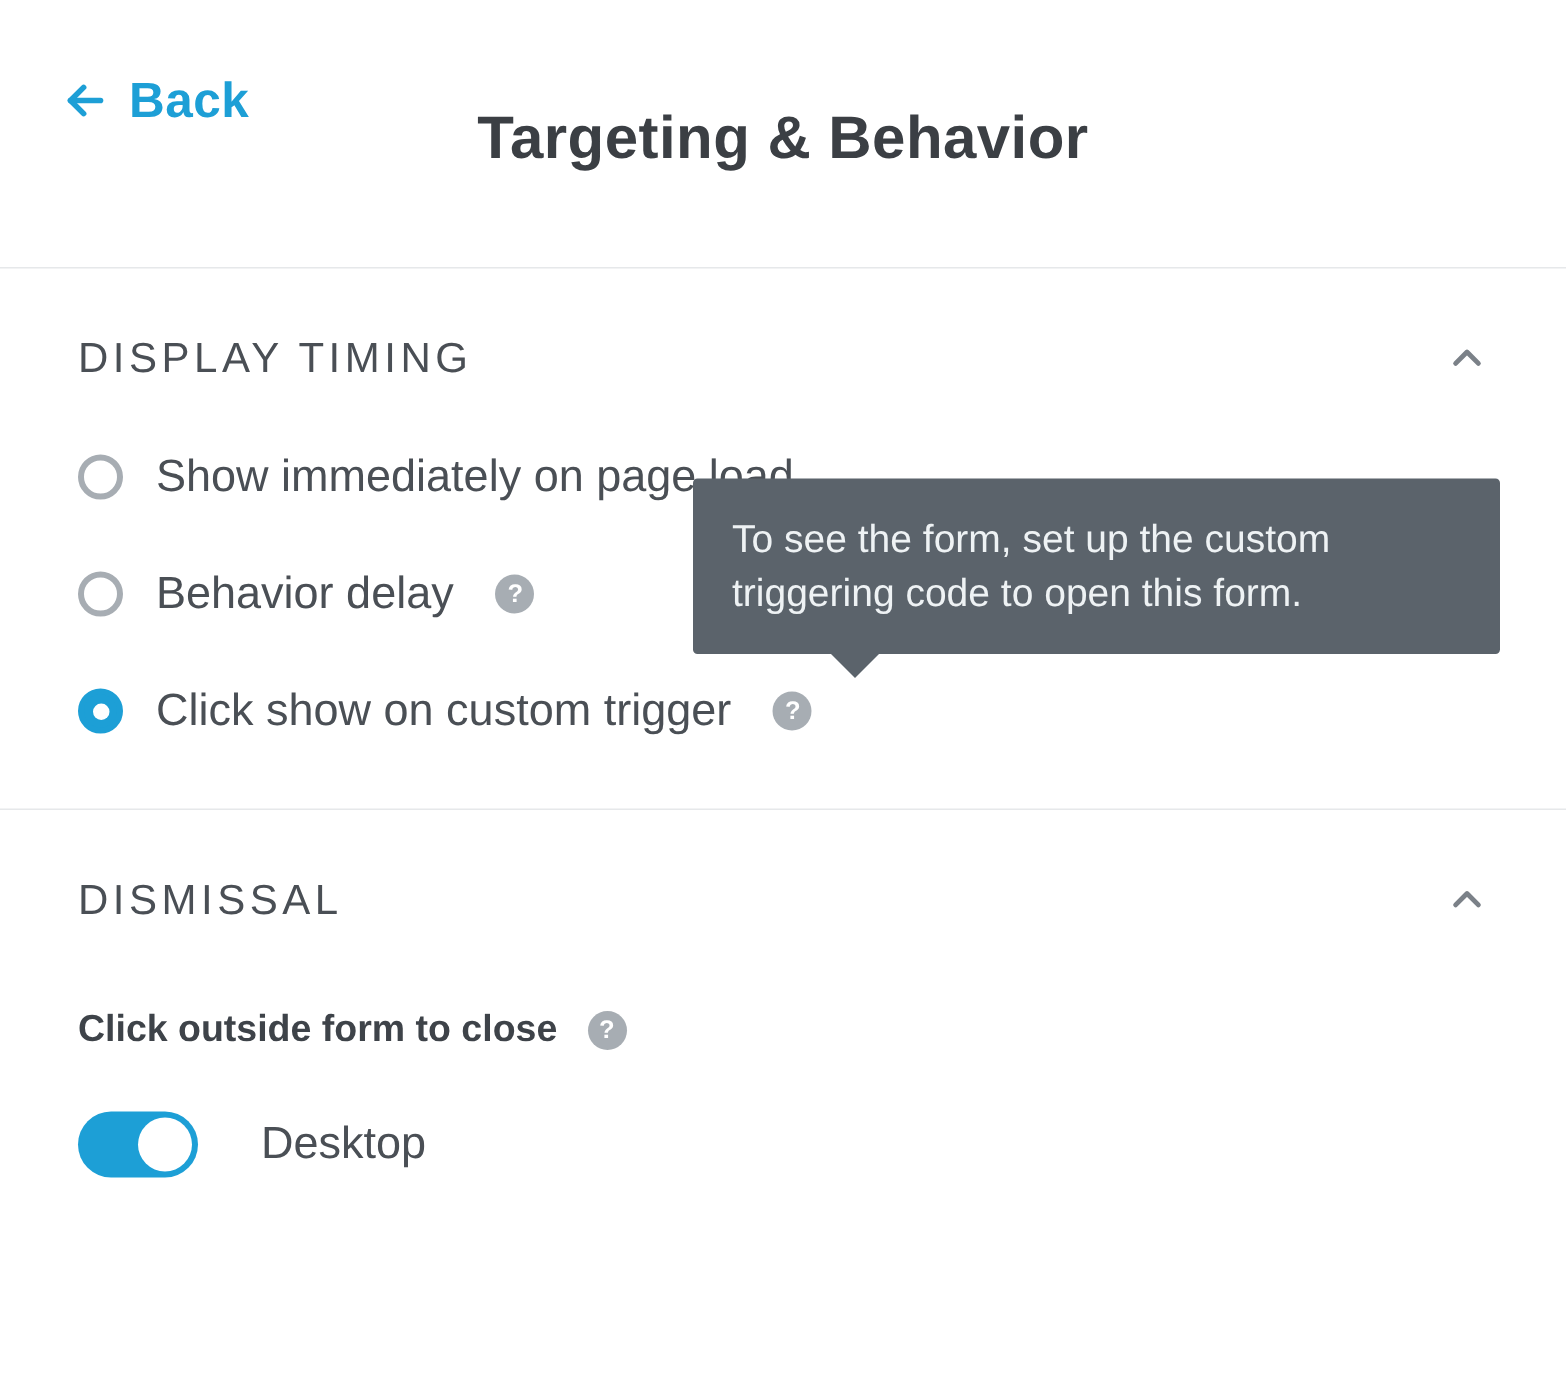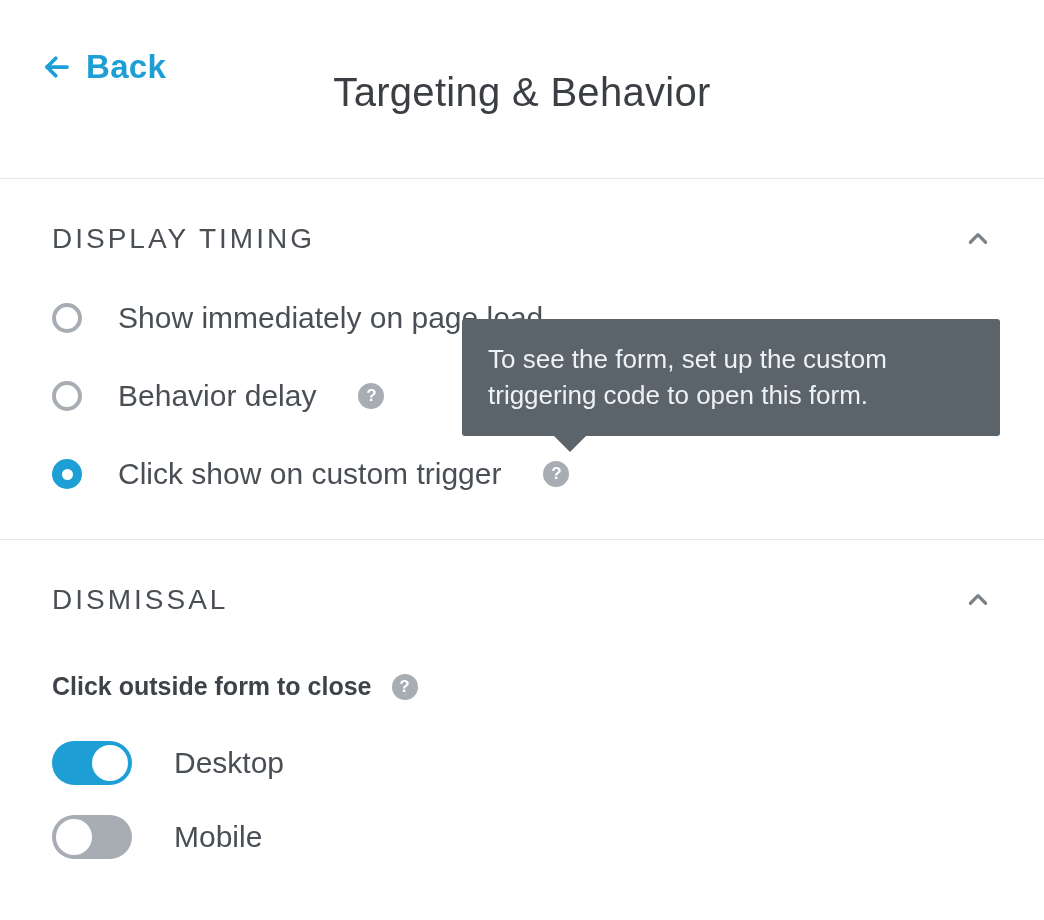--- a/index.html
+++ b/index.html
@@ -32,21 +32,21 @@
     cursor: pointer;
   }
   .back .arrow svg { display: block; }
   .back .label {
     font-size: 33px;
     font-weight: 700;
     letter-spacing: .3px;
   }
   .header-title {
     font-size: 40px;
-    font-weight: 400;
+    font-weight: 700;
     color: #3b3f44;
     letter-spacing: .3px;
     margin-top: 6px;
   }
 
   
   .section {
     padding: 44px 52px 48px 52px;
     border-bottom: 1px solid #e6e8ea;
     position: relative;
@@ -74,21 +74,21 @@
 
   
   .radio-list {
     display: flex;
     flex-direction: column;
     gap: 44px;
   }
   .radio-row {
     display: flex;
     align-items: center;
-    gap: 36px;
+    gap: 22px;
     position: relative;
   }
   .radio {
     width: 30px; height: 30px;
     border-radius: 50%;
     border: 4px solid #a7adb3;
     background: #fff;
     flex-shrink: 0;
     cursor: pointer;
     display: flex; align-items: center; justify-content: center;
@@ -262,18 +262,14 @@
     <div class="subtitle-row">
       <span class="subtitle">Click outside form to close</span>
       <span class="help-icon">?</span>
     </div>
 
     <div class="toggle-row">
       <span class="toggle on"></span>
       <span class="toggle-label">Desktop</span>
     </div>
 
-    <div class="toggle-row">
-      <span class="toggle"></span>
-      <span class="toggle-label">Mobile</span>
-    </div>
   </div>
 </div>
 
 </body></html>

